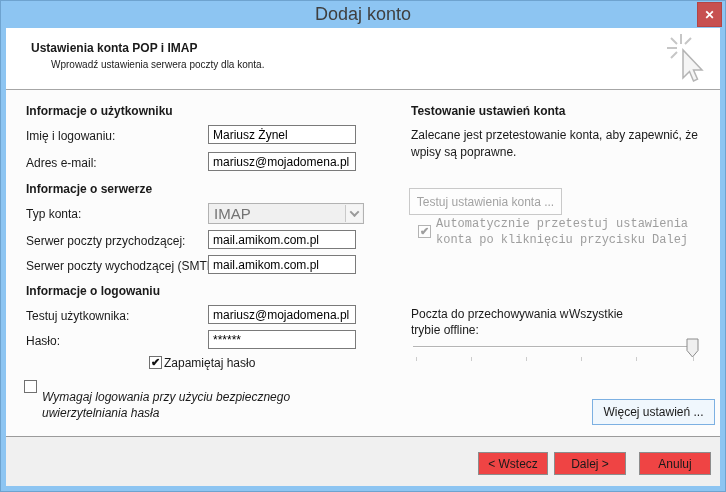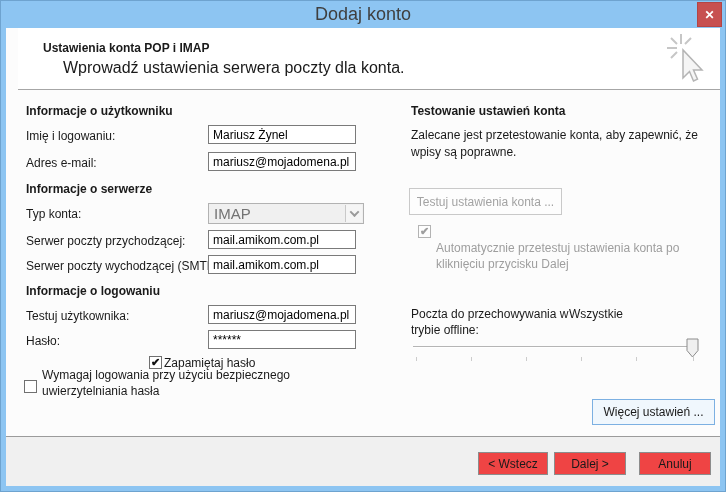--- a/index.html
+++ b/index.html
@@ -18,24 +18,24 @@
     background:#c75050; border:1px solid #b34545;
     display:flex; align-items:center; justify-content:center;
     color:#ffffff; font-size:12px; font-weight:bold; cursor:default;
   }
   .client {
     position:absolute; left:5px; right:5px; top:27px; bottom:5px;
     background:#fcfcfc;
   }
   .hdr {
     position:absolute; top:0; left:0; right:0; height:62px;
-    background:#ffffff; border-bottom:1px solid #a6a6a6;margin-left:12px;
+    background:#ffffff; border-bottom:1px solid #a6a6a6;
   }
   .hdr-title { position:absolute; left:25px; top:13px; font-size:12px; font-weight:bold; color:#1a1a1a; }
-  .hdr-sub   { position:absolute; left:45px; top:31px; font-size:16px; color:#1a1a1a; }
+  .hdr-sub   { position:absolute; left:45px; top:31px; font-size:10px; color:#1a1a1a; }
   .sparkle   { position:absolute; right:10px; top:5px; }
   .sect { position:absolute; font-size:12px; font-weight:bold; color:#1a1a1a; }
   .lbl  { position:absolute; font-size:12px; color:#1a1a1a; }
   .txt-input {
     position:absolute; width:148px; height:19px;
     border:1px solid #7a7a7a; background:#ffffff;
     font-family:"Liberation Sans", sans-serif; font-size:12px; color:#000;
     padding:0 4px;
   }
   .combo {
@@ -136,33 +136,33 @@
 
     <div class="lbl" style="left:20px; top:306px;">Hasło:</div>
     <input class="txt-input" style="left: 202px; top: 302px;" type="text" value="******">
 
     <div class="cb" style="left:143px; top:328px;">
       <span>✔</span>
     </div>
     <div class="cb-lbl" style="left:158px; top:327px;">Zapamiętaj hasło</div>
 
     <div class="cb" style="left:18px; top:352px;"></div>
-    <div class="cb-lbl" style="left:36px; top:339px; width:300px;">Wymagaj logowania przy użyciu bezpiecznego uwierzytelniania hasła</div>
+    <div class="cb-lbl" style="left:36px; top:361px; width:300px;font-style:italic;">Wymagaj logowania przy użyciu bezpiecznego uwierzytelniania hasła</div>
 
     <div class="sect" style="left:405px; top:76px;">Testowanie ustawień konta</div>
     <div class="para" style="left:405px; top:99px; width:312px;">Zalecane jest przetestowanie konta, aby zapewnić, że wpisy są poprawne.</div>
 
     <div class="btn disabled" style="left:403px; top:160px; width:153px; height:27px;">
       <span>Testuj ustawienia konta ...</span>
     </div>
 
     <div class="cb disabled" style="left:412px; top:197px;">
       <span>✔</span>
     </div>
-    <div class="cb-lbl gray" style="left:430px; top:212px; width:285px;">Automatycznie przetestuj ustawienia konta po kliknięciu przycisku Dalej</div>
+    <div class="cb-lbl gray" style="left:430px; top:188px; width:285px;font-family:Liberation Mono, monospace;">Automatycznie przetestuj ustawienia konta po kliknięciu przycisku Dalej</div>
 
     <div class="cb-lbl" style="left:405px; top:278px; width:168px;">Poczta do przechowywania w trybie offline:</div>
     <div class="cb-lbl" style="left:563px; top:278px;">Wszystkie</div>
 
     <div class="slider-track"></div>
     <svg class="slider-handle" width="13" height="20" viewBox="0 0 13 20">
       <path d="M1,1 h11 v11.5 l-5.5,6.5 l-5.5,-6.5 z" fill="#f0f0f0" stroke="#8c8c8c" stroke-width="1"></path>
     </svg>
     <div class="tick" style="left:410px;"></div>
     <div class="tick" style="left:465px;"></div>

